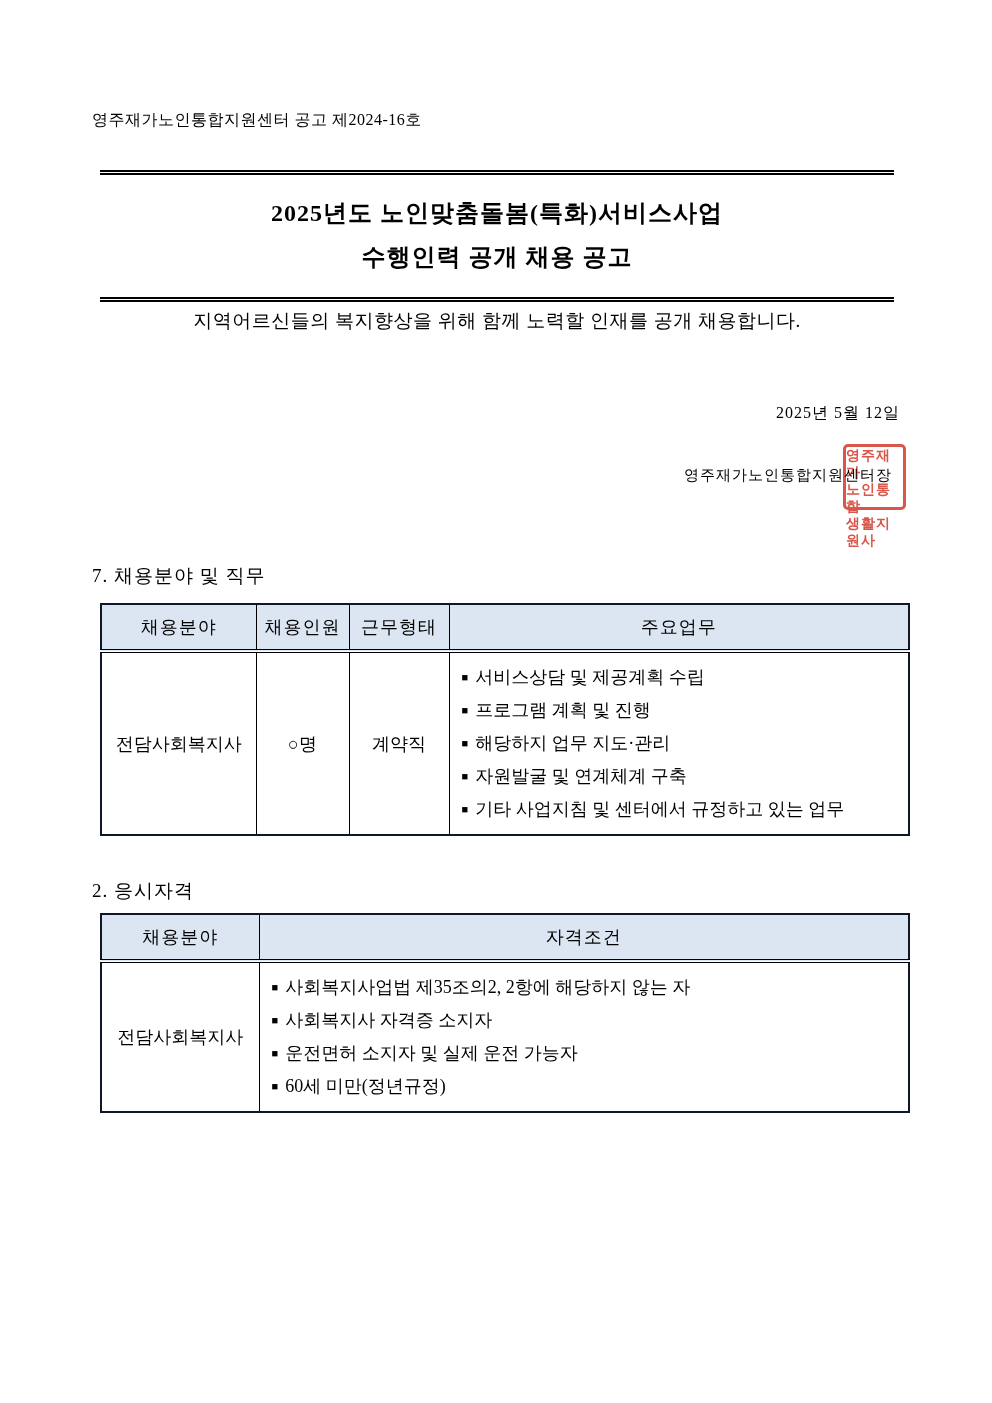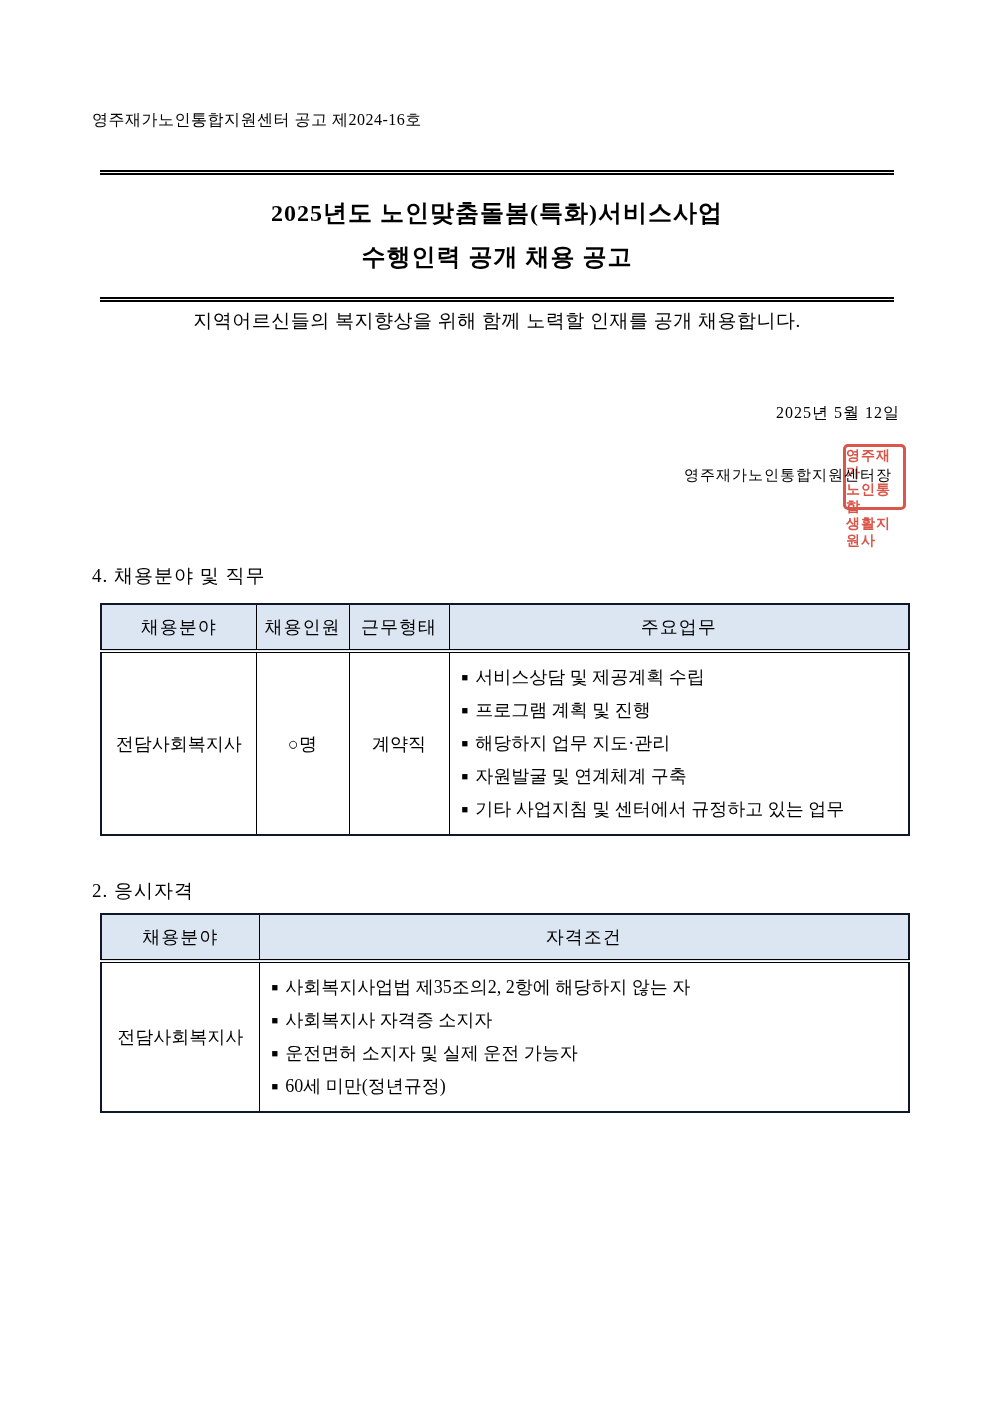--- a/index.html
+++ b/index.html
@@ -108,21 +108,21 @@
 
   <div class="signature-wrap">
     <div class="seal">
       <div>영주재가</div>
       <div>노인통합</div>
       <div>생활지원사</div>
     </div>
     <div class="signer">영주재가노인통합지원센터장</div>
   </div>
 
-  <div class="section-heading sec1">4. 채용분야 및 직무</div>
+  <div class="section-heading sec1">7. 채용분야 및 직무</div>
 
   <table class="t1">
     <colgroup>
       <col style="width:155px">
         <col style="width:93px">
         <col style="width:100px">
         <col style="width:460px">
     </colgroup>
     <thead>
       <tr>

